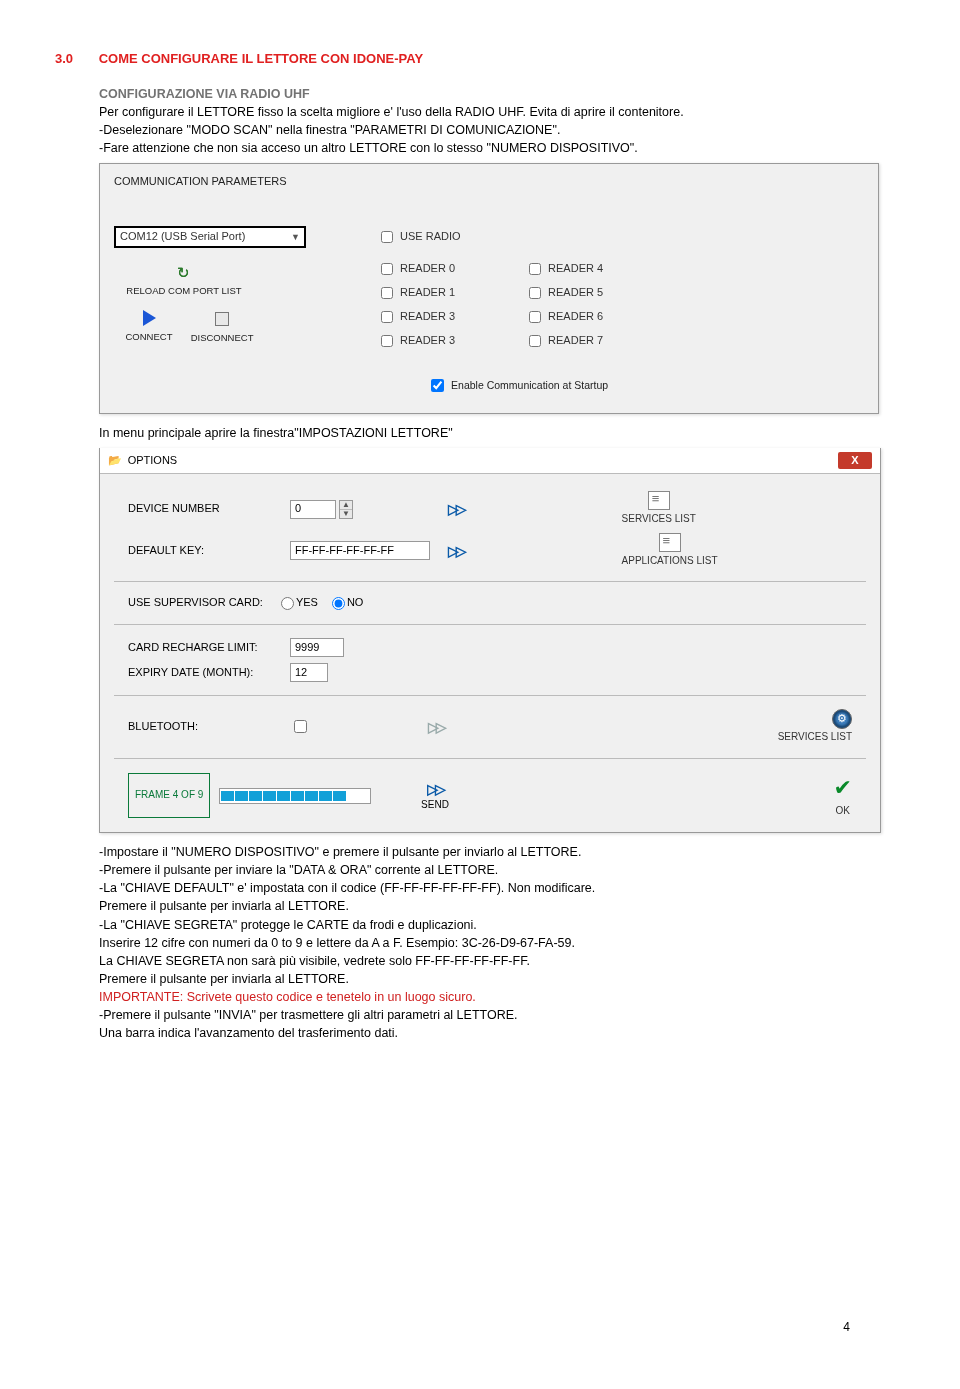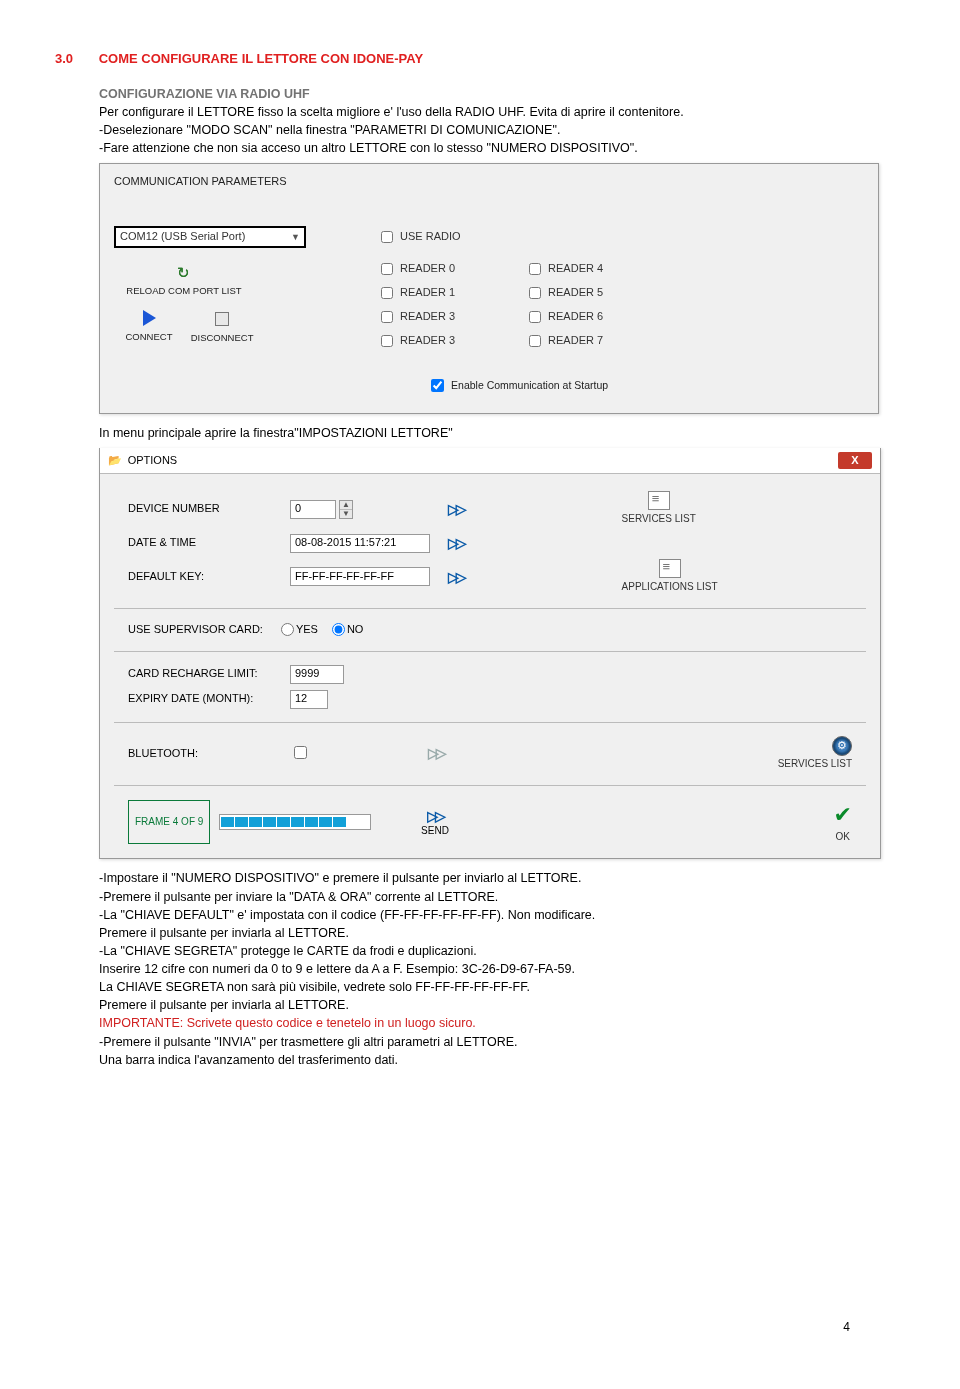--- a/index.html
+++ b/index.html
@@ -212,26 +212,20 @@
           </td>
           <td><span class="send-arrows">▷▷</span></td>
           <td>
             <div class="right-list">
               <div class="list-icon"></div>
               <div class="list-label">SERVICES LIST</div>
             </div>
           </td>
         </tr>
         <tr>
-          <td>DATE &amp; TIME</td>
-          <td><span class="txtfield" style="width:130px">08-08-2015  11:57:21</span></td>
-          <td><span class="send-arrows">▷▷</span></td>
-          <td></td>
-        </tr>
-        <tr>
           <td>DEFAULT KEY:</td>
           <td><span class="txtfield" style="width:130px">FF-FF-FF-FF-FF-FF</span></td>
           <td><span class="send-arrows">▷▷</span></td>
           <td>
             <div class="right-list">
               <div class="list-icon"></div>
               <div class="list-label">APPLICATIONS LIST</div>
             </div>
           </td>
         </tr>

